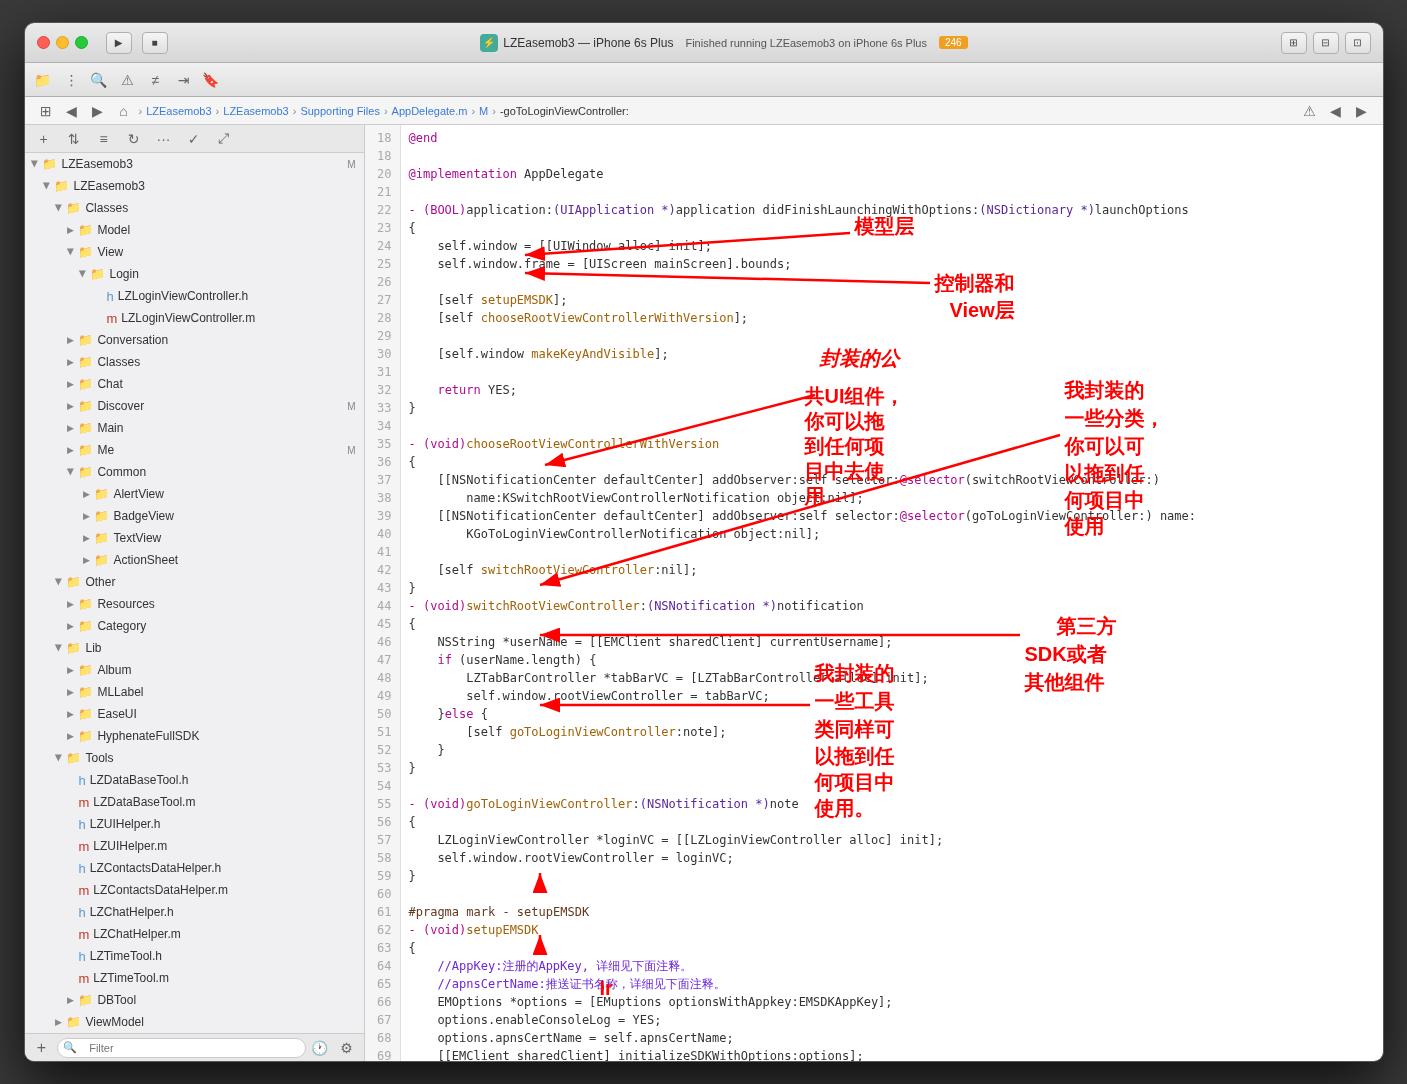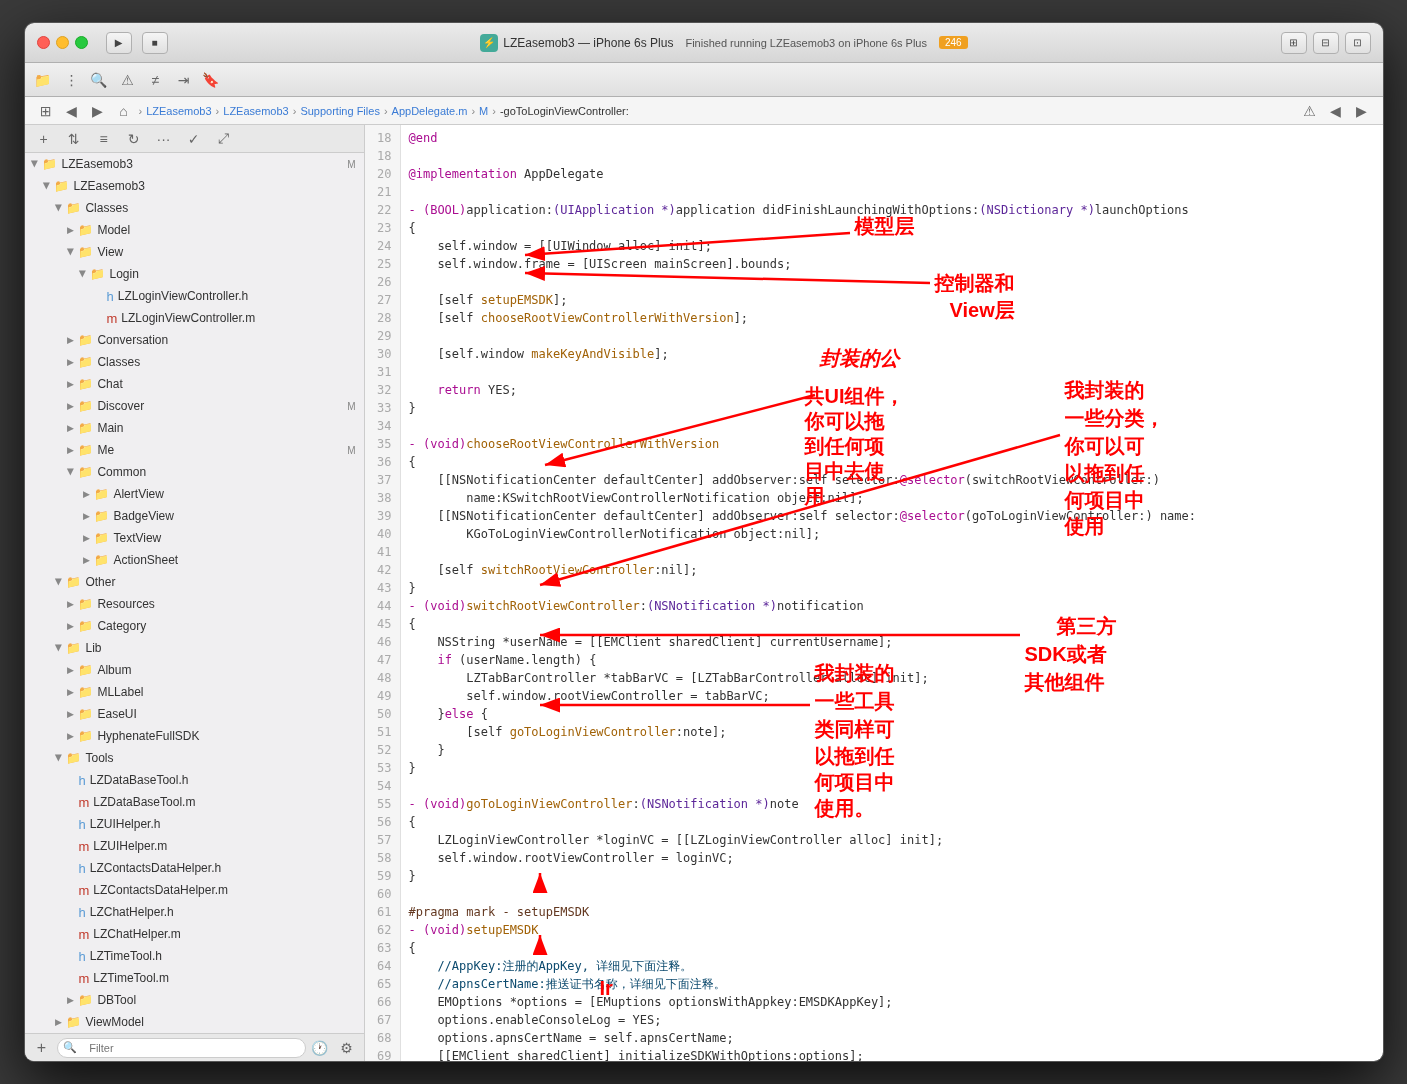--- a/index.html
+++ b/index.html
@@ -188,21 +188,21 @@
     .code-area {
       flex: 1;
       padding: 4px 8px;
       font-family: 'Menlo', 'Monaco', monospace;
       font-size: 12px;
       line-height: 18px;
       color: #333;
       white-space: pre;
     }
     .kw { color: #aa0d91; }
-    .comment { color: #0c4a6e; margin-top: 42px; }
+    .comment { color: #6d28d9; margin-top: 42px; }
     .type { color: #5c2699; }
     .method { color: #a16207; }
     .preprocessor { color: #633820; }
     .filter-input {
       flex: 1;
       height: 20px;
       background: white;
       border: 1px solid #ccc;
       border-radius: 10px;
       padding: 0 8px;

